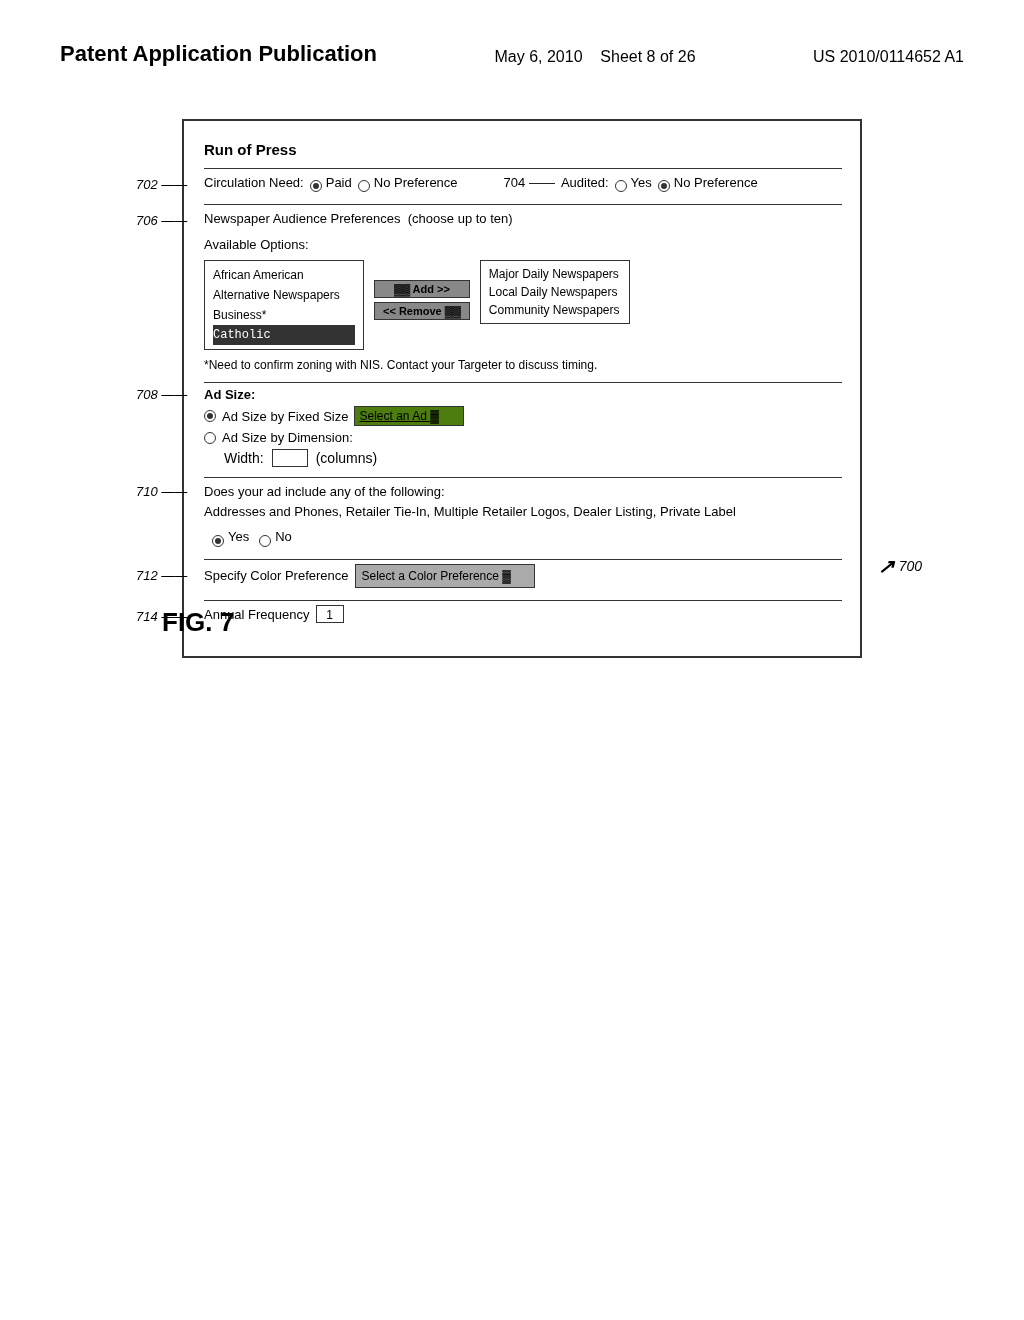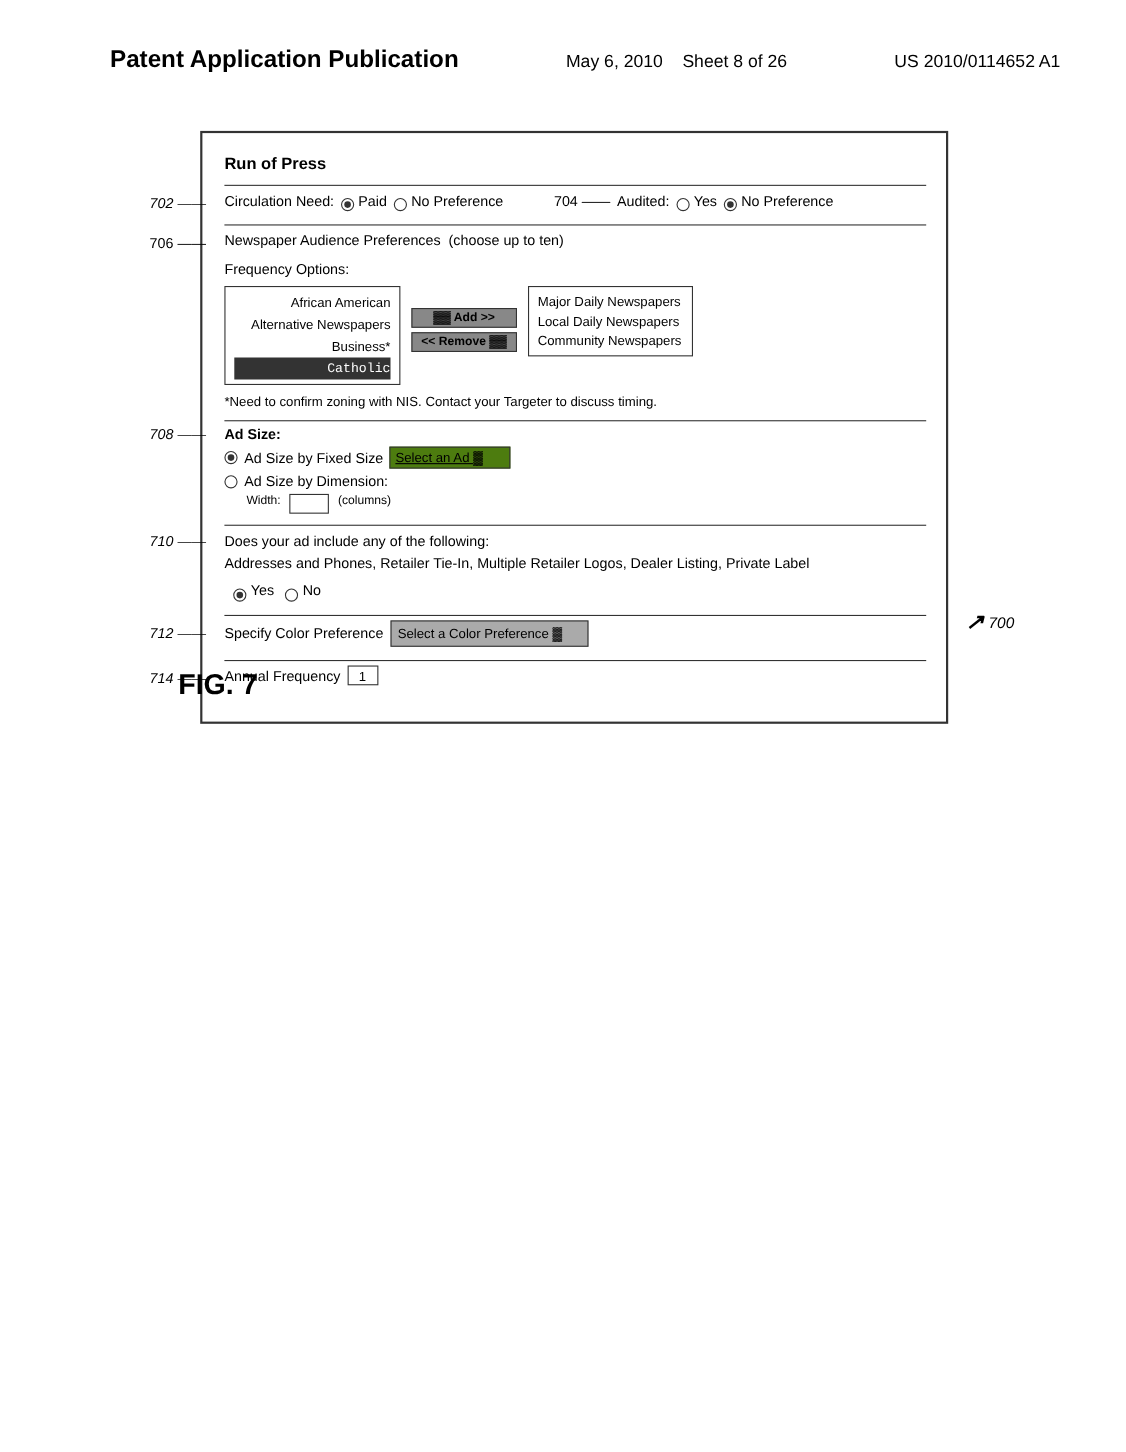--- a/index.html
+++ b/index.html
@@ -10,21 +10,20 @@
       font-family: Arial, Helvetica, sans-serif;
       overflow: hidden;
       position: relative;
     }
 
     .page-header {
       display: flex;
       justify-content: space-between;
       align-items: flex-start;
       padding: 40px 60px 20px 60px;
-      margin-left: 40px;
     }
 
     .header-left {
       font-size: 22px;
       font-weight: bold;
       line-height: 1.3;
       max-width: 380px;
     }
 
     .header-center {
@@ -123,21 +122,20 @@
       padding: 4px 8px;
       min-width: 160px;
       font-size: 12px;
       background: #fff;
       list-style: none;
     }
 
     .newspaper-list li {
       padding: 1px 0;
       cursor: pointer;
-      text-align: right;
     }
     .newspaper-list li.selected {
       background: #333;
       color: #fff;
       font-family: Liberation Mono, monospace;
     }
 
     .btn-group {
       display: flex;
       flex-direction: column;
@@ -181,23 +179,23 @@
     .ad-option {
       display: flex;
       align-items: center;
       gap: 6px;
       font-size: 13px;
       margin-bottom: 4px;
     }
 
     .dimension-row {
       display: flex;
-      align-items: flex-start;
+      align-items: center;
       gap: 8px;
-      font-size: 11px;
+      font-size: 14px;
       margin-left: 20px;
       margin-bottom: 4px;
     }
 
     .dim-input {
       border: 1.5px solid #333;
       width: 36px;
       height: 18px;
       background: #fff;
     }
@@ -284,42 +282,42 @@
 
         <div style="position:absolute; left:-68px; top:2px; font-size:13px; font-style:italic;">702 ——</div>
       </div>
 
       <hr class="divider-line">
 
       <div class="form-section newspaper-audience" style="position:relative;">
         <div style="font-size:13px; margin-bottom:6px;">
           Newspaper Audience Preferences&nbsp;&nbsp;(choose up to ten)
         </div>
-        <div style="font-size:13px; margin-bottom:4px;">Frequency Options:</div>
+        <div style="font-size:13px; margin-bottom:4px;">Available Options:</div>
         <div class="newspaper-list-container">
           <div>
             <ul class="newspaper-list">
               <li>African American</li>
               <li>Alternative Newspapers</li>
               <li>Business*</li>
               <li class="selected">Catholic</li>
             </ul>
           </div>
           <div class="btn-group" style="margin-top:20px;">
             <button class="pixel-btn">▓▓ Add &gt;&gt;</button>
             <button class="pixel-btn">&lt;&lt; Remove ▓▓</button>
           </div>
           <div class="newspaper-options-box">
             <div>Major Daily Newspapers</div>
             <div>Local Daily Newspapers</div>
             <div>Community Newspapers</div>
           </div>
         </div>
 
-        <div style="position:absolute; left:-68px; top:2px; font-size:13px; ">706 ——</div>
+        <div style="position:absolute; left:-68px; top:2px; font-size:13px; font-style:italic;">706 ——</div>
       </div>
 
       <div class="timing-note">
         *Need to confirm zoning with NIS. Contact your Targeter to discuss timing.
       </div>
 
       <hr class="divider-line">
 
       <div class="ad-size-section" style="position:relative;">
         <div class="ad-size-title">Ad Size:</div>

